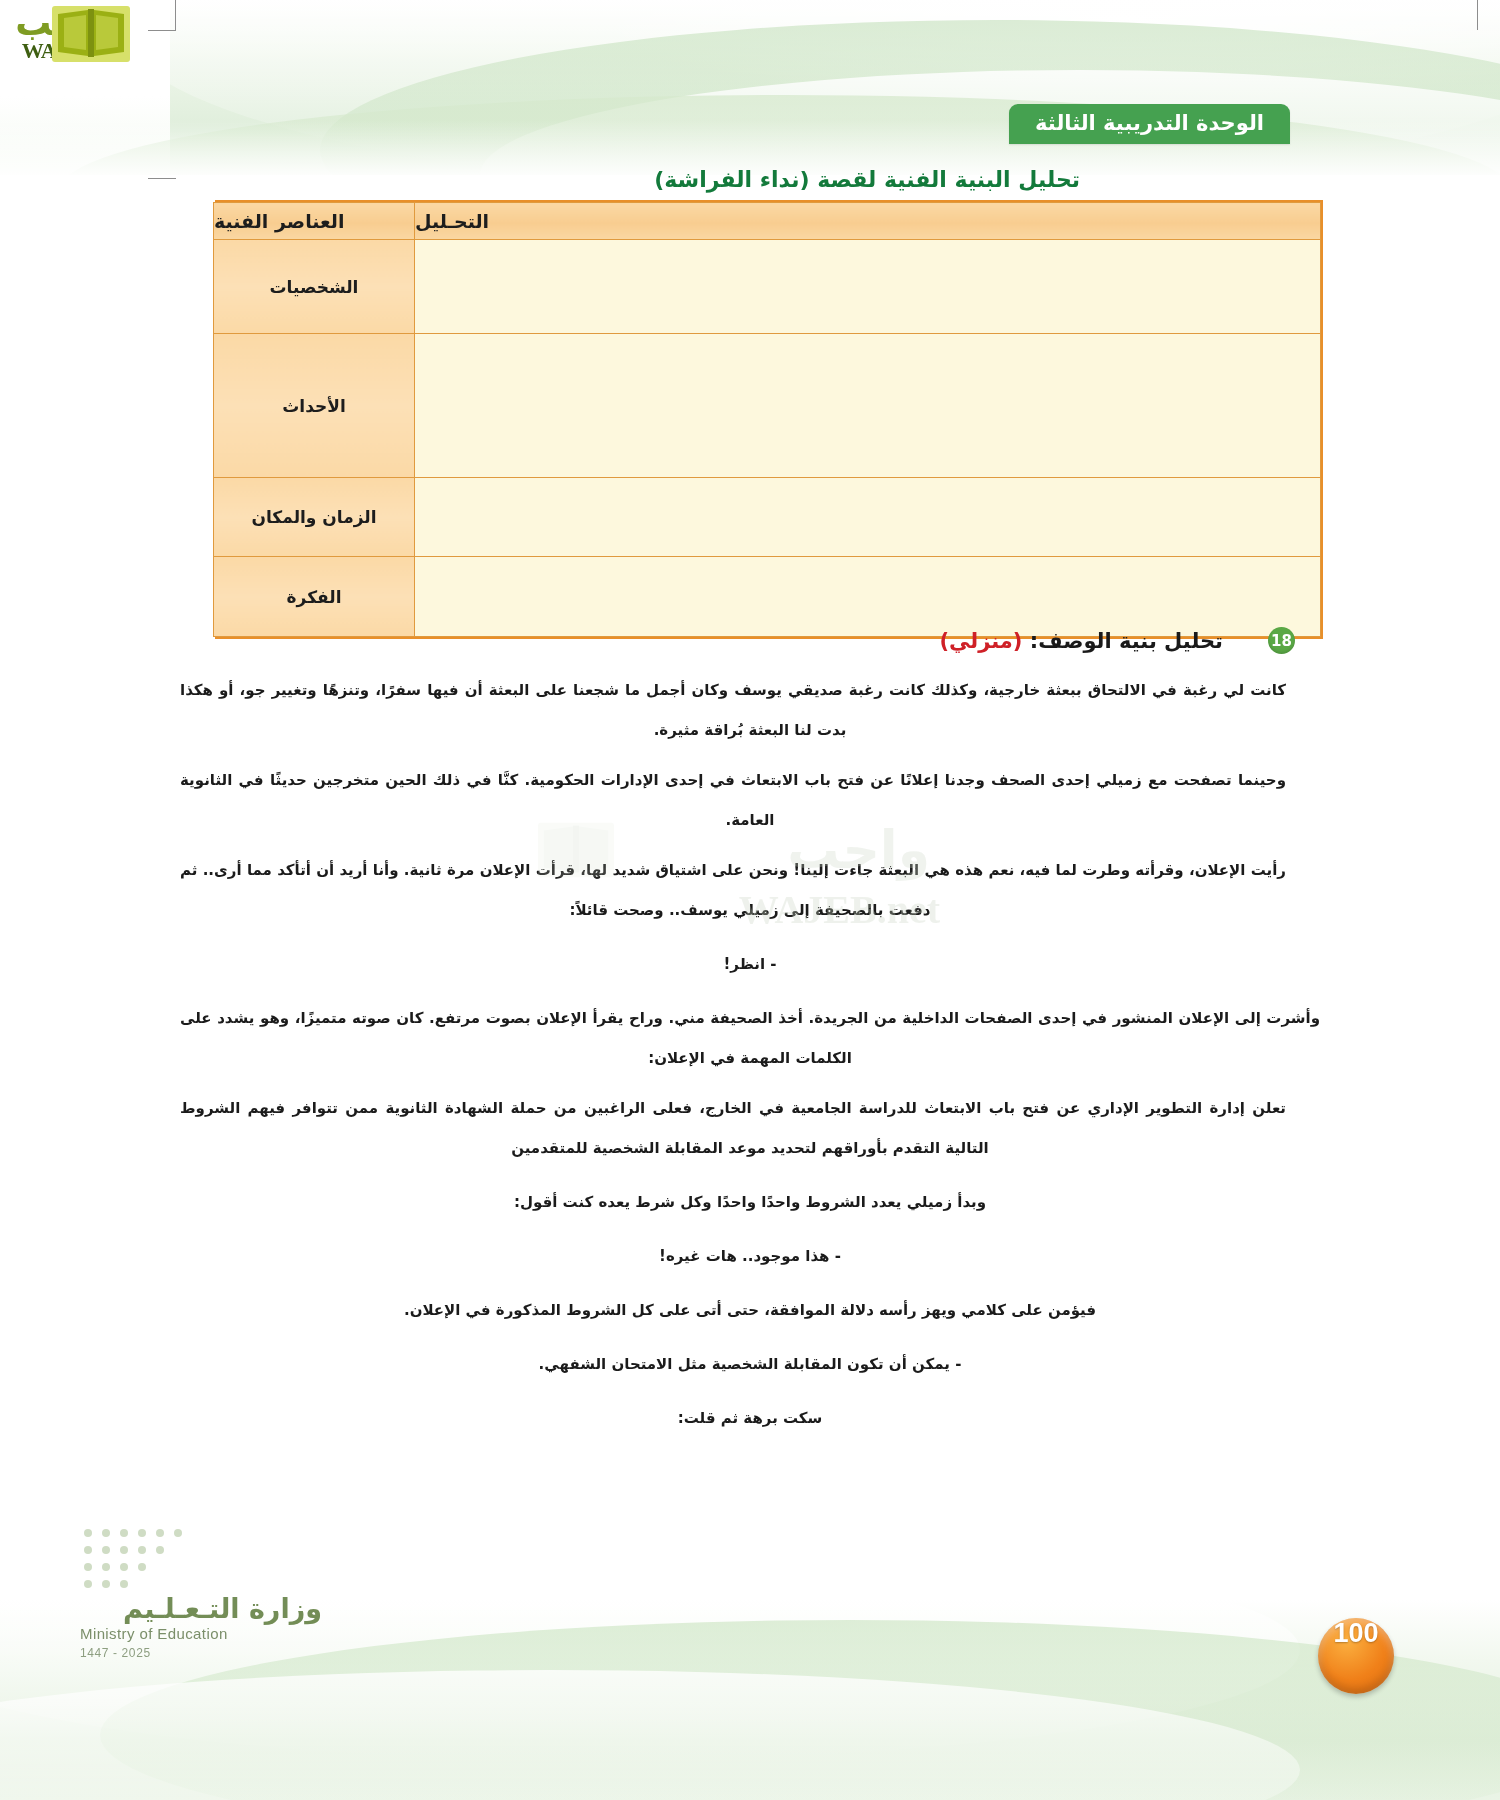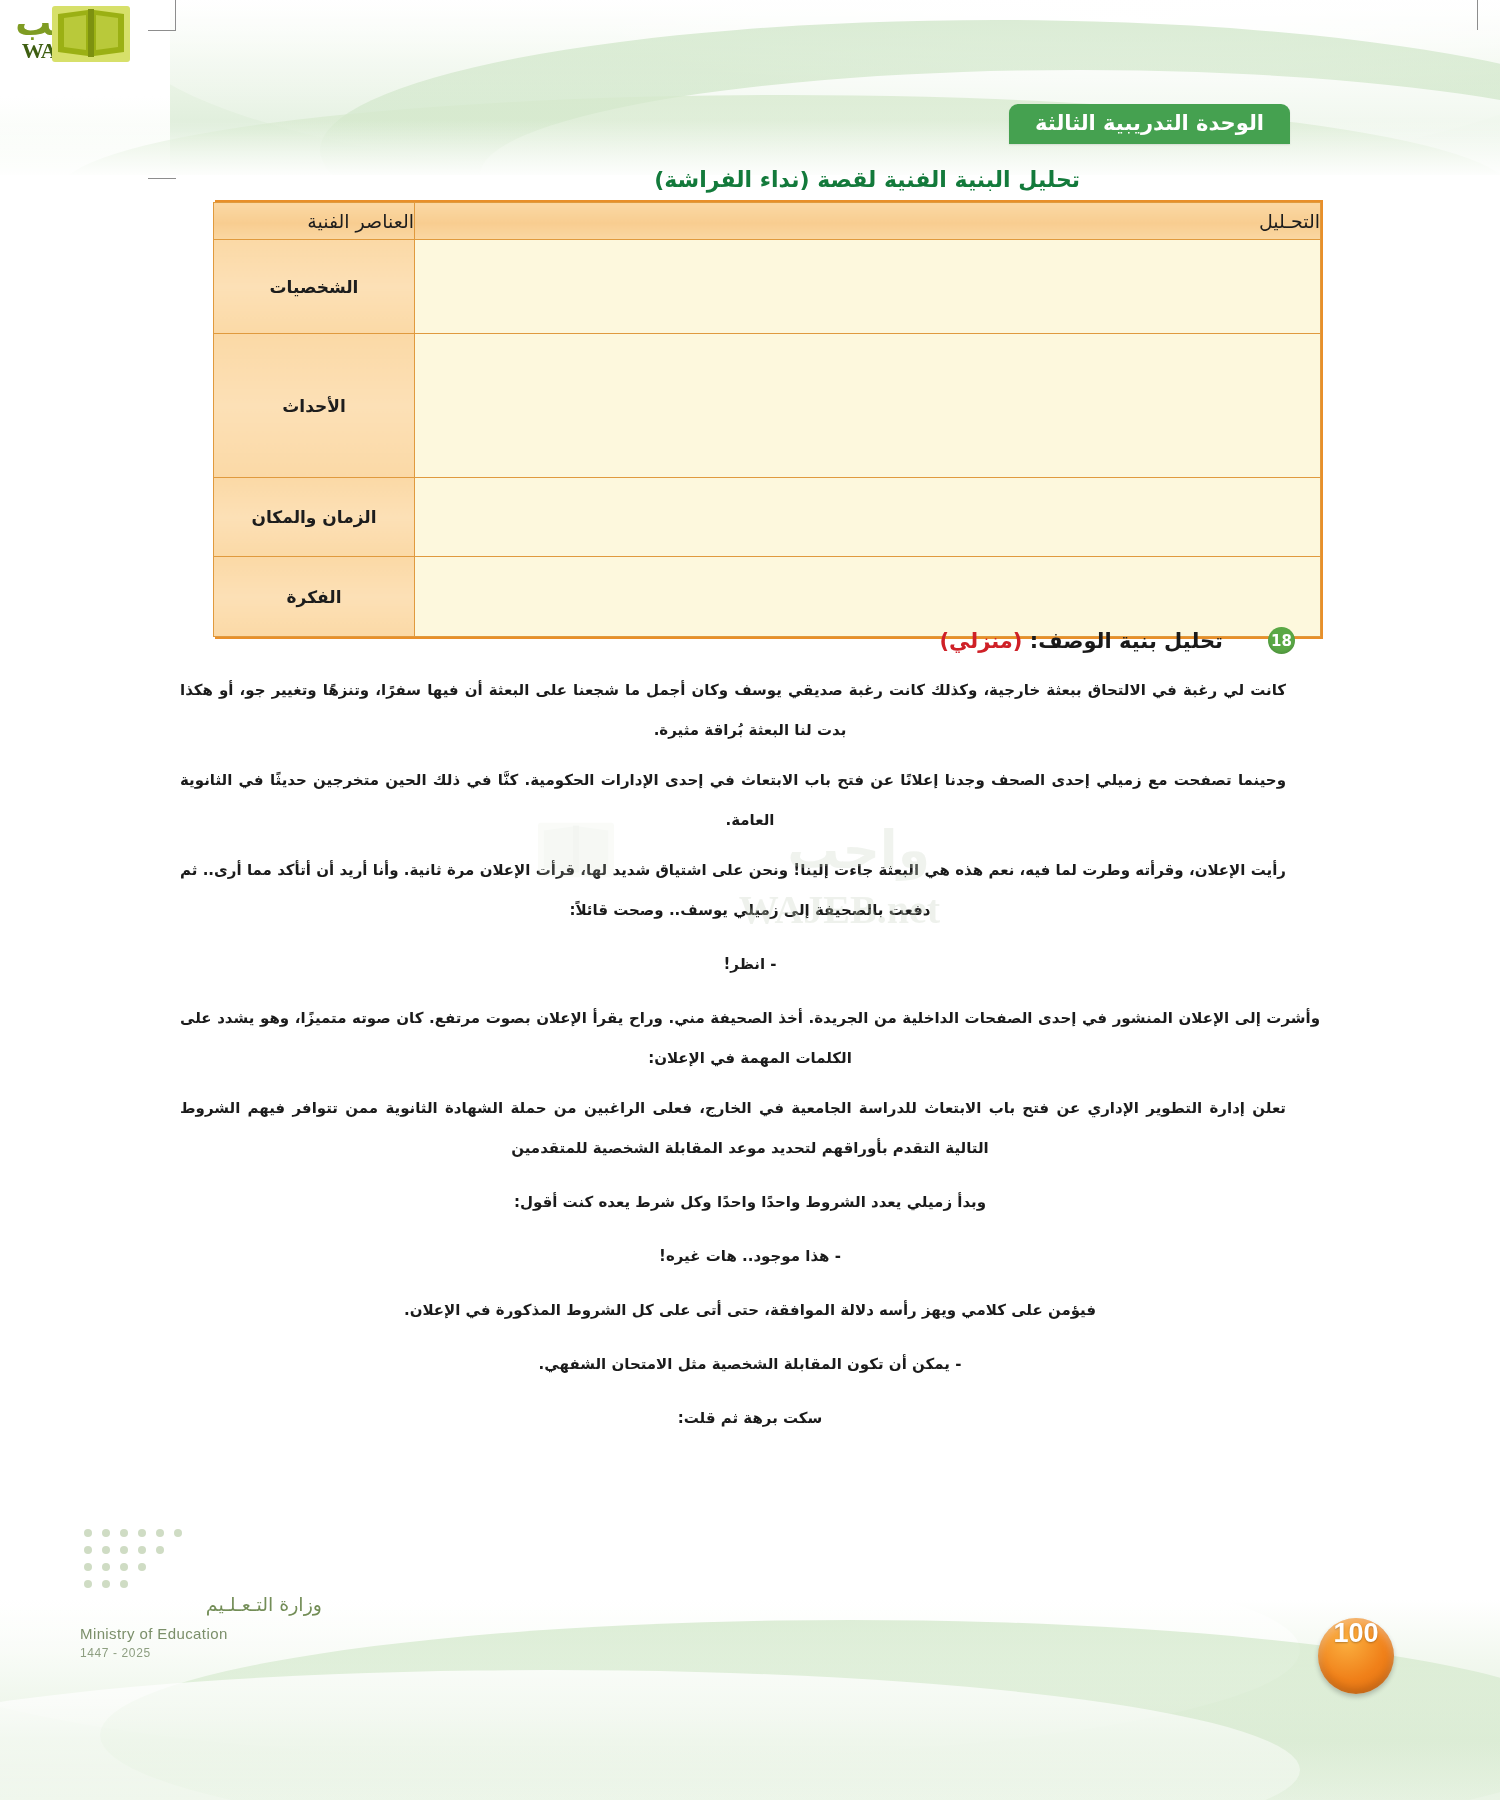--- a/index.html
+++ b/index.html
@@ -81,21 +81,21 @@
   
   .tbl-wrap{
     position:absolute;left:215px;top:25px;width:1108px;
     border:2px solid #e88f2a;
     box-sizing:border-box;
   }
   table{border-collapse:collapse;width:100%;table-layout:fixed;}
   th,td{border:1px solid #e09a3e;padding:0;}
   thead th{
     background:linear-gradient(180deg,#fbd8a4 0%,#f8cd90 55%,#fad7a2 100%);
-    height:36px;color:#1d1d1d;font-size:19px;font-weight:normal;text-align:right;
+    height:36px;color:#1d1d1d;font-size:19px;font-weight:bold;text-align:left;
   }
   .col-analysis{width:905px;}
   .col-element{width:200px;}
   td.analysis{
     background:#fdf8dd;
   }
   td.element{
     background:linear-gradient(180deg,#fbd9a6 0%,#fce0b6 50%,#fbd9a6 100%);
     text-align:center;font-size:17px;font-weight:bold;color:#1d1d1d;
   }
@@ -155,22 +155,22 @@
         background:linear-gradient(180deg,rgba(255,255,255,.9),rgba(255,255,255,0));}
   .bsw2{left:100px;top:20px;width:1500px;height:230px;
         background:linear-gradient(180deg,rgba(200,227,190,.6),rgba(255,255,255,0));}
   .bsw3{left:-200px;top:70px;width:1500px;height:200px;
         background:linear-gradient(180deg,rgba(255,255,255,.8),rgba(255,255,255,0));}
 
   
   .ministry{position:absolute;left:80px;top:1525px;width:270px;height:130px;}
   .min-dots{position:absolute;left:0;top:0;width:120px;height:66px;}
   .min-ar{
-    position:absolute;right:28px;top:68px;font-size:19px;color:#5b7a3a;
-    font-weight:normal;direction:rtl;white-space:nowrap;opacity:.85;
+    position:absolute;right:28px;top:68px;font-size:27px;color:#5b7a3a;
+    font-weight:bold;direction:rtl;white-space:nowrap;opacity:.85;
   }
   .min-en{
     position:absolute;left:0px;top:100px;font-size:15px;color:#7b8f6a;
     font-family:"Liberation Sans","DejaVu Sans",sans-serif;letter-spacing:.4px;
   }
   .min-yr{
     position:absolute;left:0px;top:121px;font-size:12px;color:#8d9e80;
     font-family:Liberation Sans, sans-serif;letter-spacing:.6px;text-align:center;
   }
 

